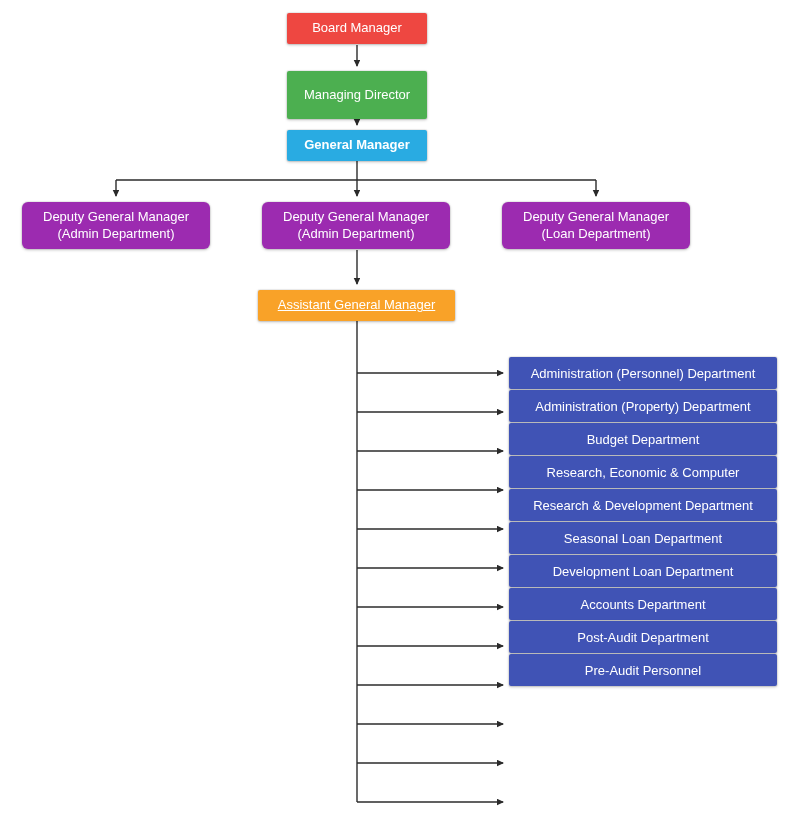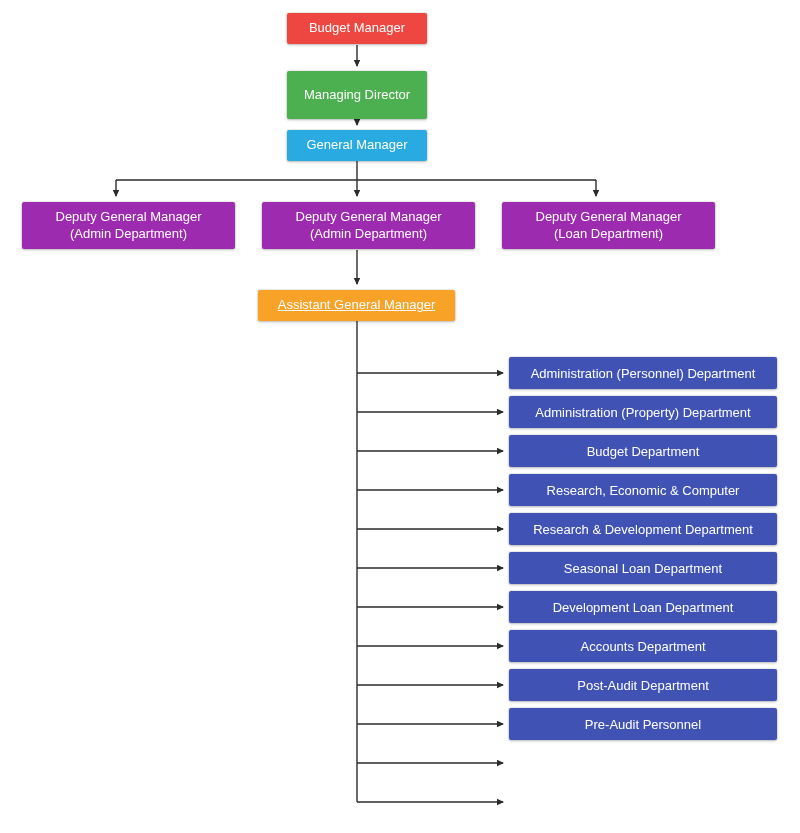--- a/index.html
+++ b/index.html
@@ -37,33 +37,33 @@
     justify-content:center;
     color:var(--text);
     font-size:13px;
     text-align:center;
     border-radius:2px;
     box-shadow:0 1px 3px rgba(0,0,0,0.25), 0 0 0 1px rgba(0,0,0,0.05);
     line-height:1.25;
   }
   .n-board   {left:287px;top:13px; width:140px;height:31px;background:var(--red);}
   .n-md      {left:287px;top:71px; width:140px;height:48px;background:var(--green);}
-  .n-gm      {left:287px;top:130px;width:140px;height:31px;background:var(--blue);}
-  .deputy    {top:202px;width:213px;height:47px;background:var(--purple);}
+  .n-gm      {left:287px;top:130px;width:140px;height:31px;background:var(--blue);font-weight:bold;}
+  .deputy    {top:202px;width:188px;height:47px;background:var(--purple);border-radius:6px;}
   .dep-0{left:22px;}
   .dep-1{left:262px;}
   .dep-2{left:502px;}
   .n-agm     {left:258px;top:290px;width:197px;height:31px;background:var(--orange);text-decoration:underline;}
   .depts{
     position:absolute;
     left:509px;top:357px;
     width:268px;
     display:flex;
     flex-direction:column;
-    gap:7px;
+    gap:1px;
     z-index:2;
   }
   .dept{
     position:relative;
     width:268px;height:32px;
     background:var(--indigo);
     color:var(--text);
     font-size:13px;
     display:flex;align-items:center;justify-content:center;
     text-align:center;
@@ -99,21 +99,21 @@
       <line x1="357" y1="568" x2="503" y2="568" stroke="#2B2B2B" stroke-width="1.4" marker-end="url(#arrow)"></line>
       <line x1="357" y1="607" x2="503" y2="607" stroke="#2B2B2B" stroke-width="1.4" marker-end="url(#arrow)"></line>
       <line x1="357" y1="646" x2="503" y2="646" stroke="#2B2B2B" stroke-width="1.4" marker-end="url(#arrow)"></line>
       <line x1="357" y1="685" x2="503" y2="685" stroke="#2B2B2B" stroke-width="1.4" marker-end="url(#arrow)"></line>
       <line x1="357" y1="724" x2="503" y2="724" stroke="#2B2B2B" stroke-width="1.4" marker-end="url(#arrow)"></line>
       <line x1="357" y1="763" x2="503" y2="763" stroke="#2B2B2B" stroke-width="1.4" marker-end="url(#arrow)"></line>
       <line x1="357" y1="802" x2="503" y2="802" stroke="#2B2B2B" stroke-width="1.4" marker-end="url(#arrow)"></line>
     </svg>
 
   <div class="node n-board">
-    <span>Budget Manager</span>
+    <span>Board Manager</span>
   </div>
 
   <div class="node n-md">
     <span>Managing Director</span>
   </div>
 
   <div class="node n-gm">
     <span>General Manager</span>
   </div>
 

